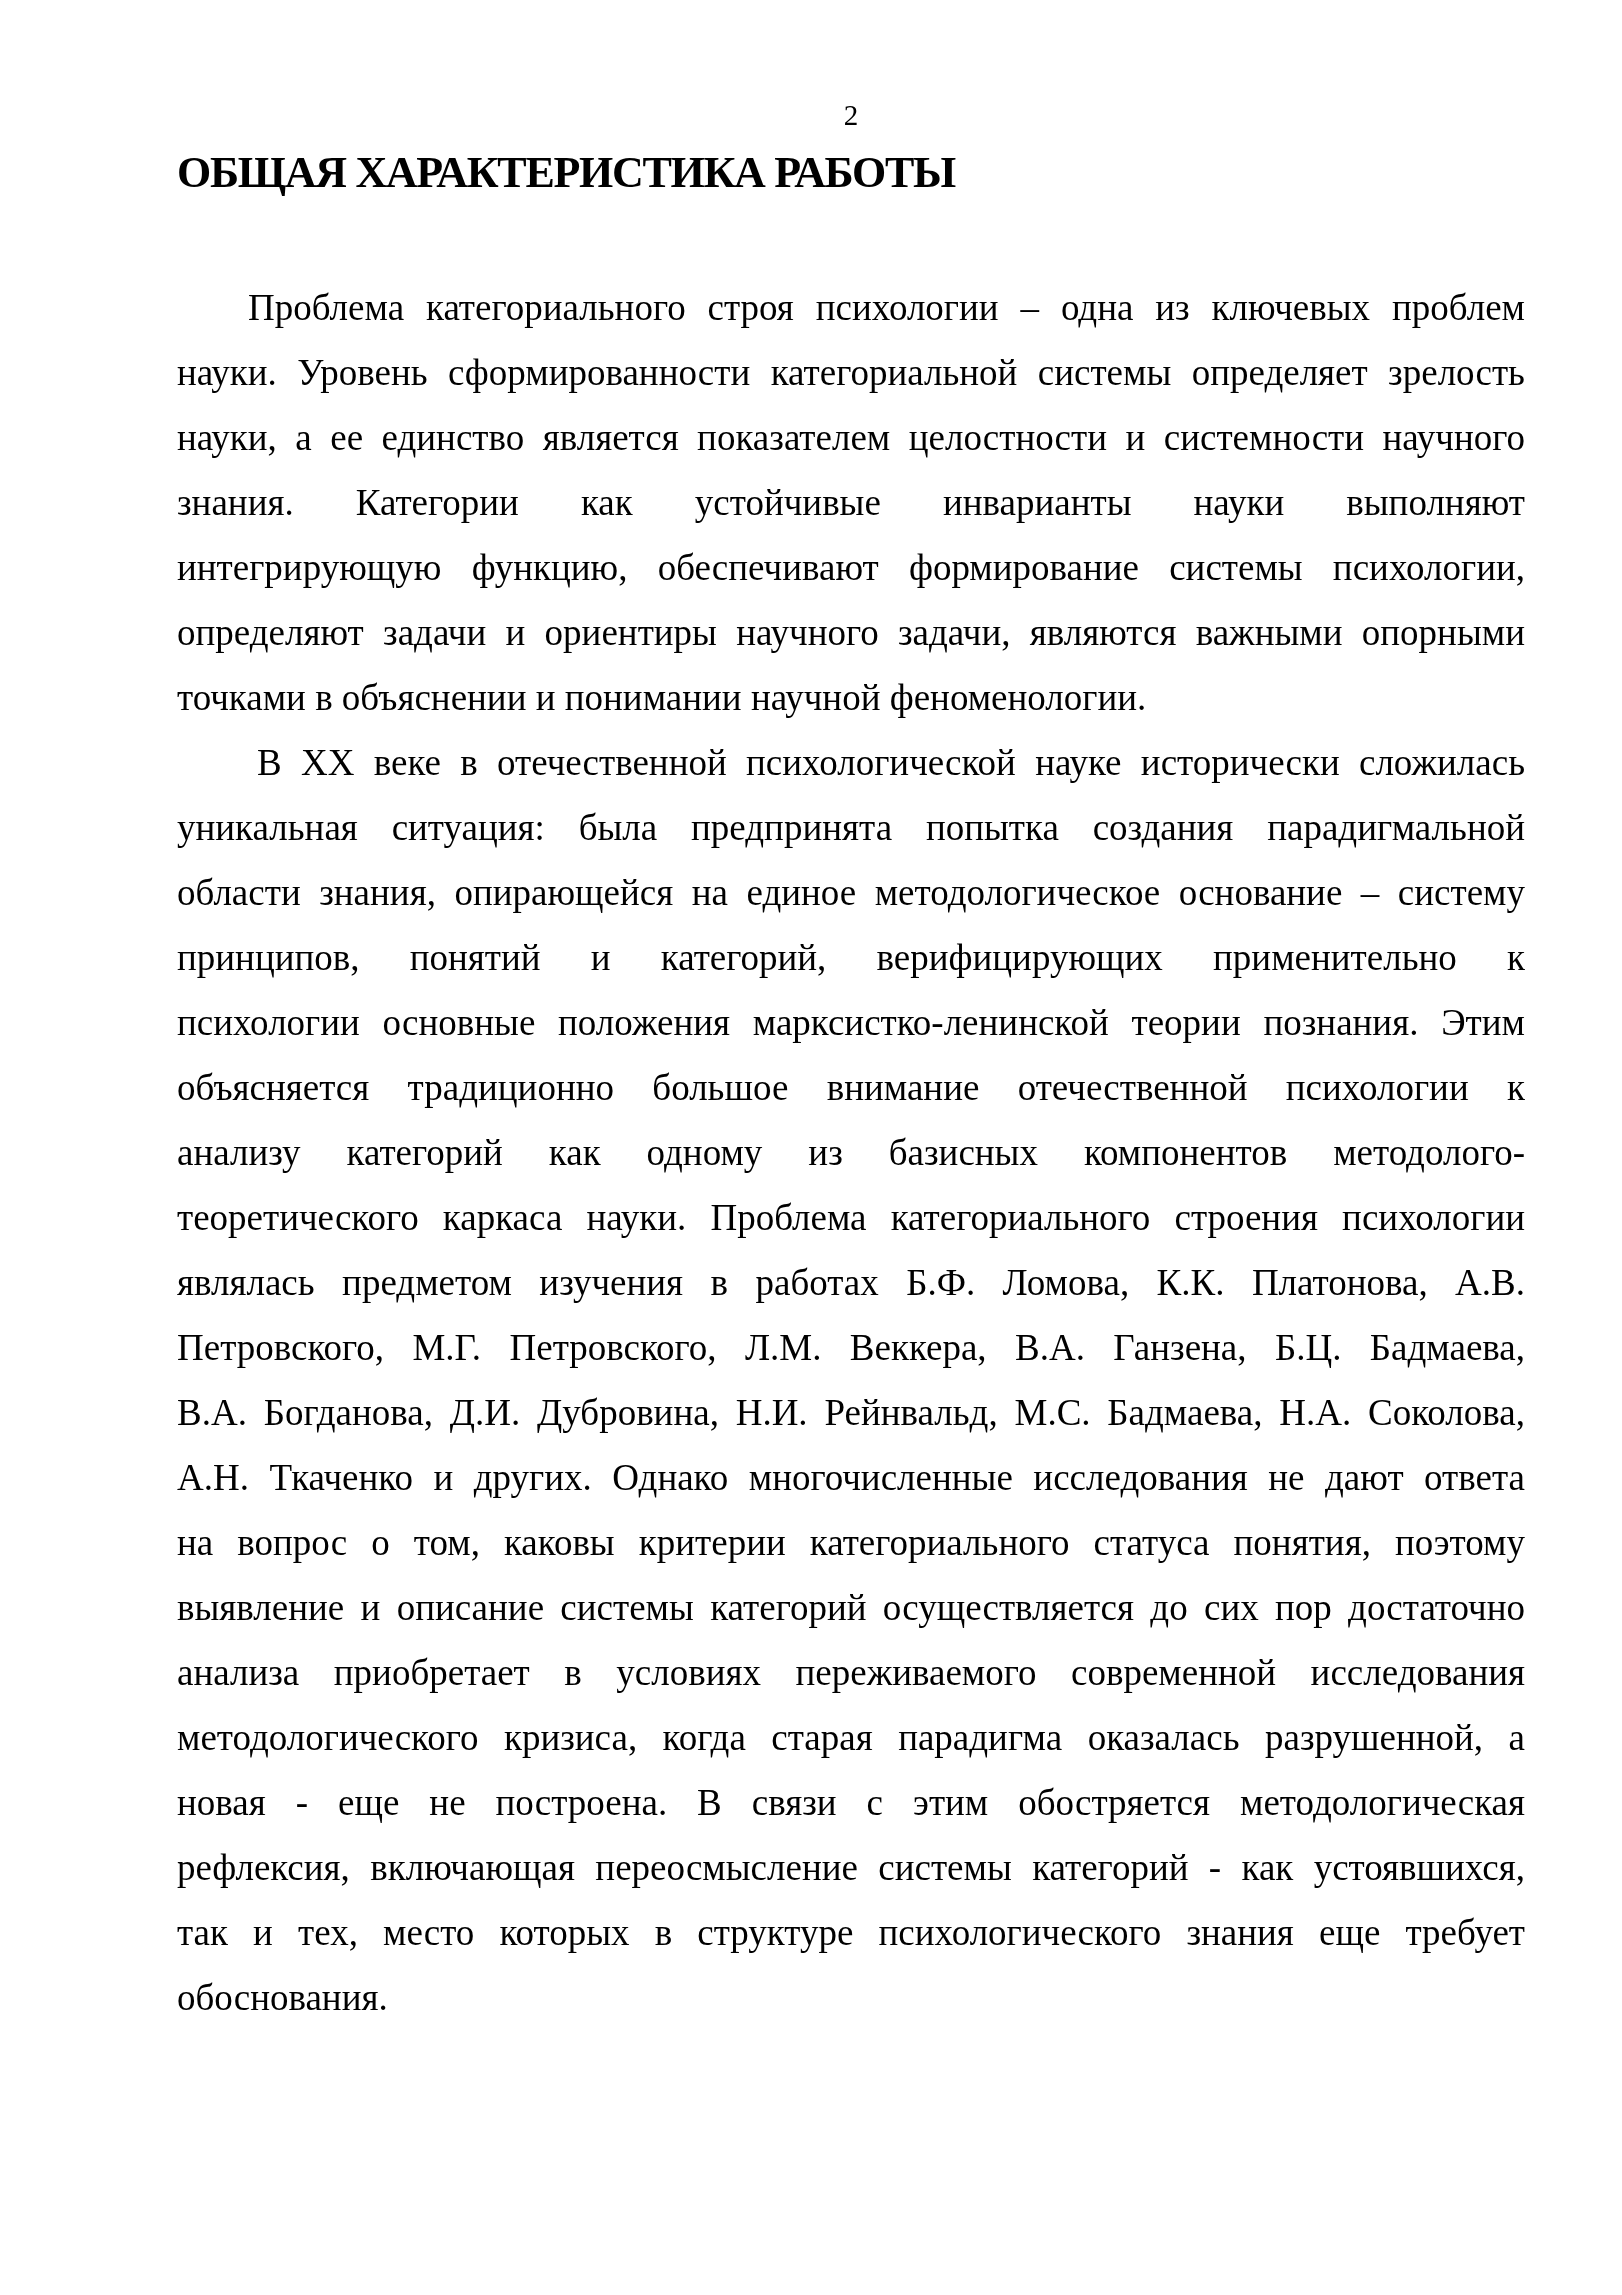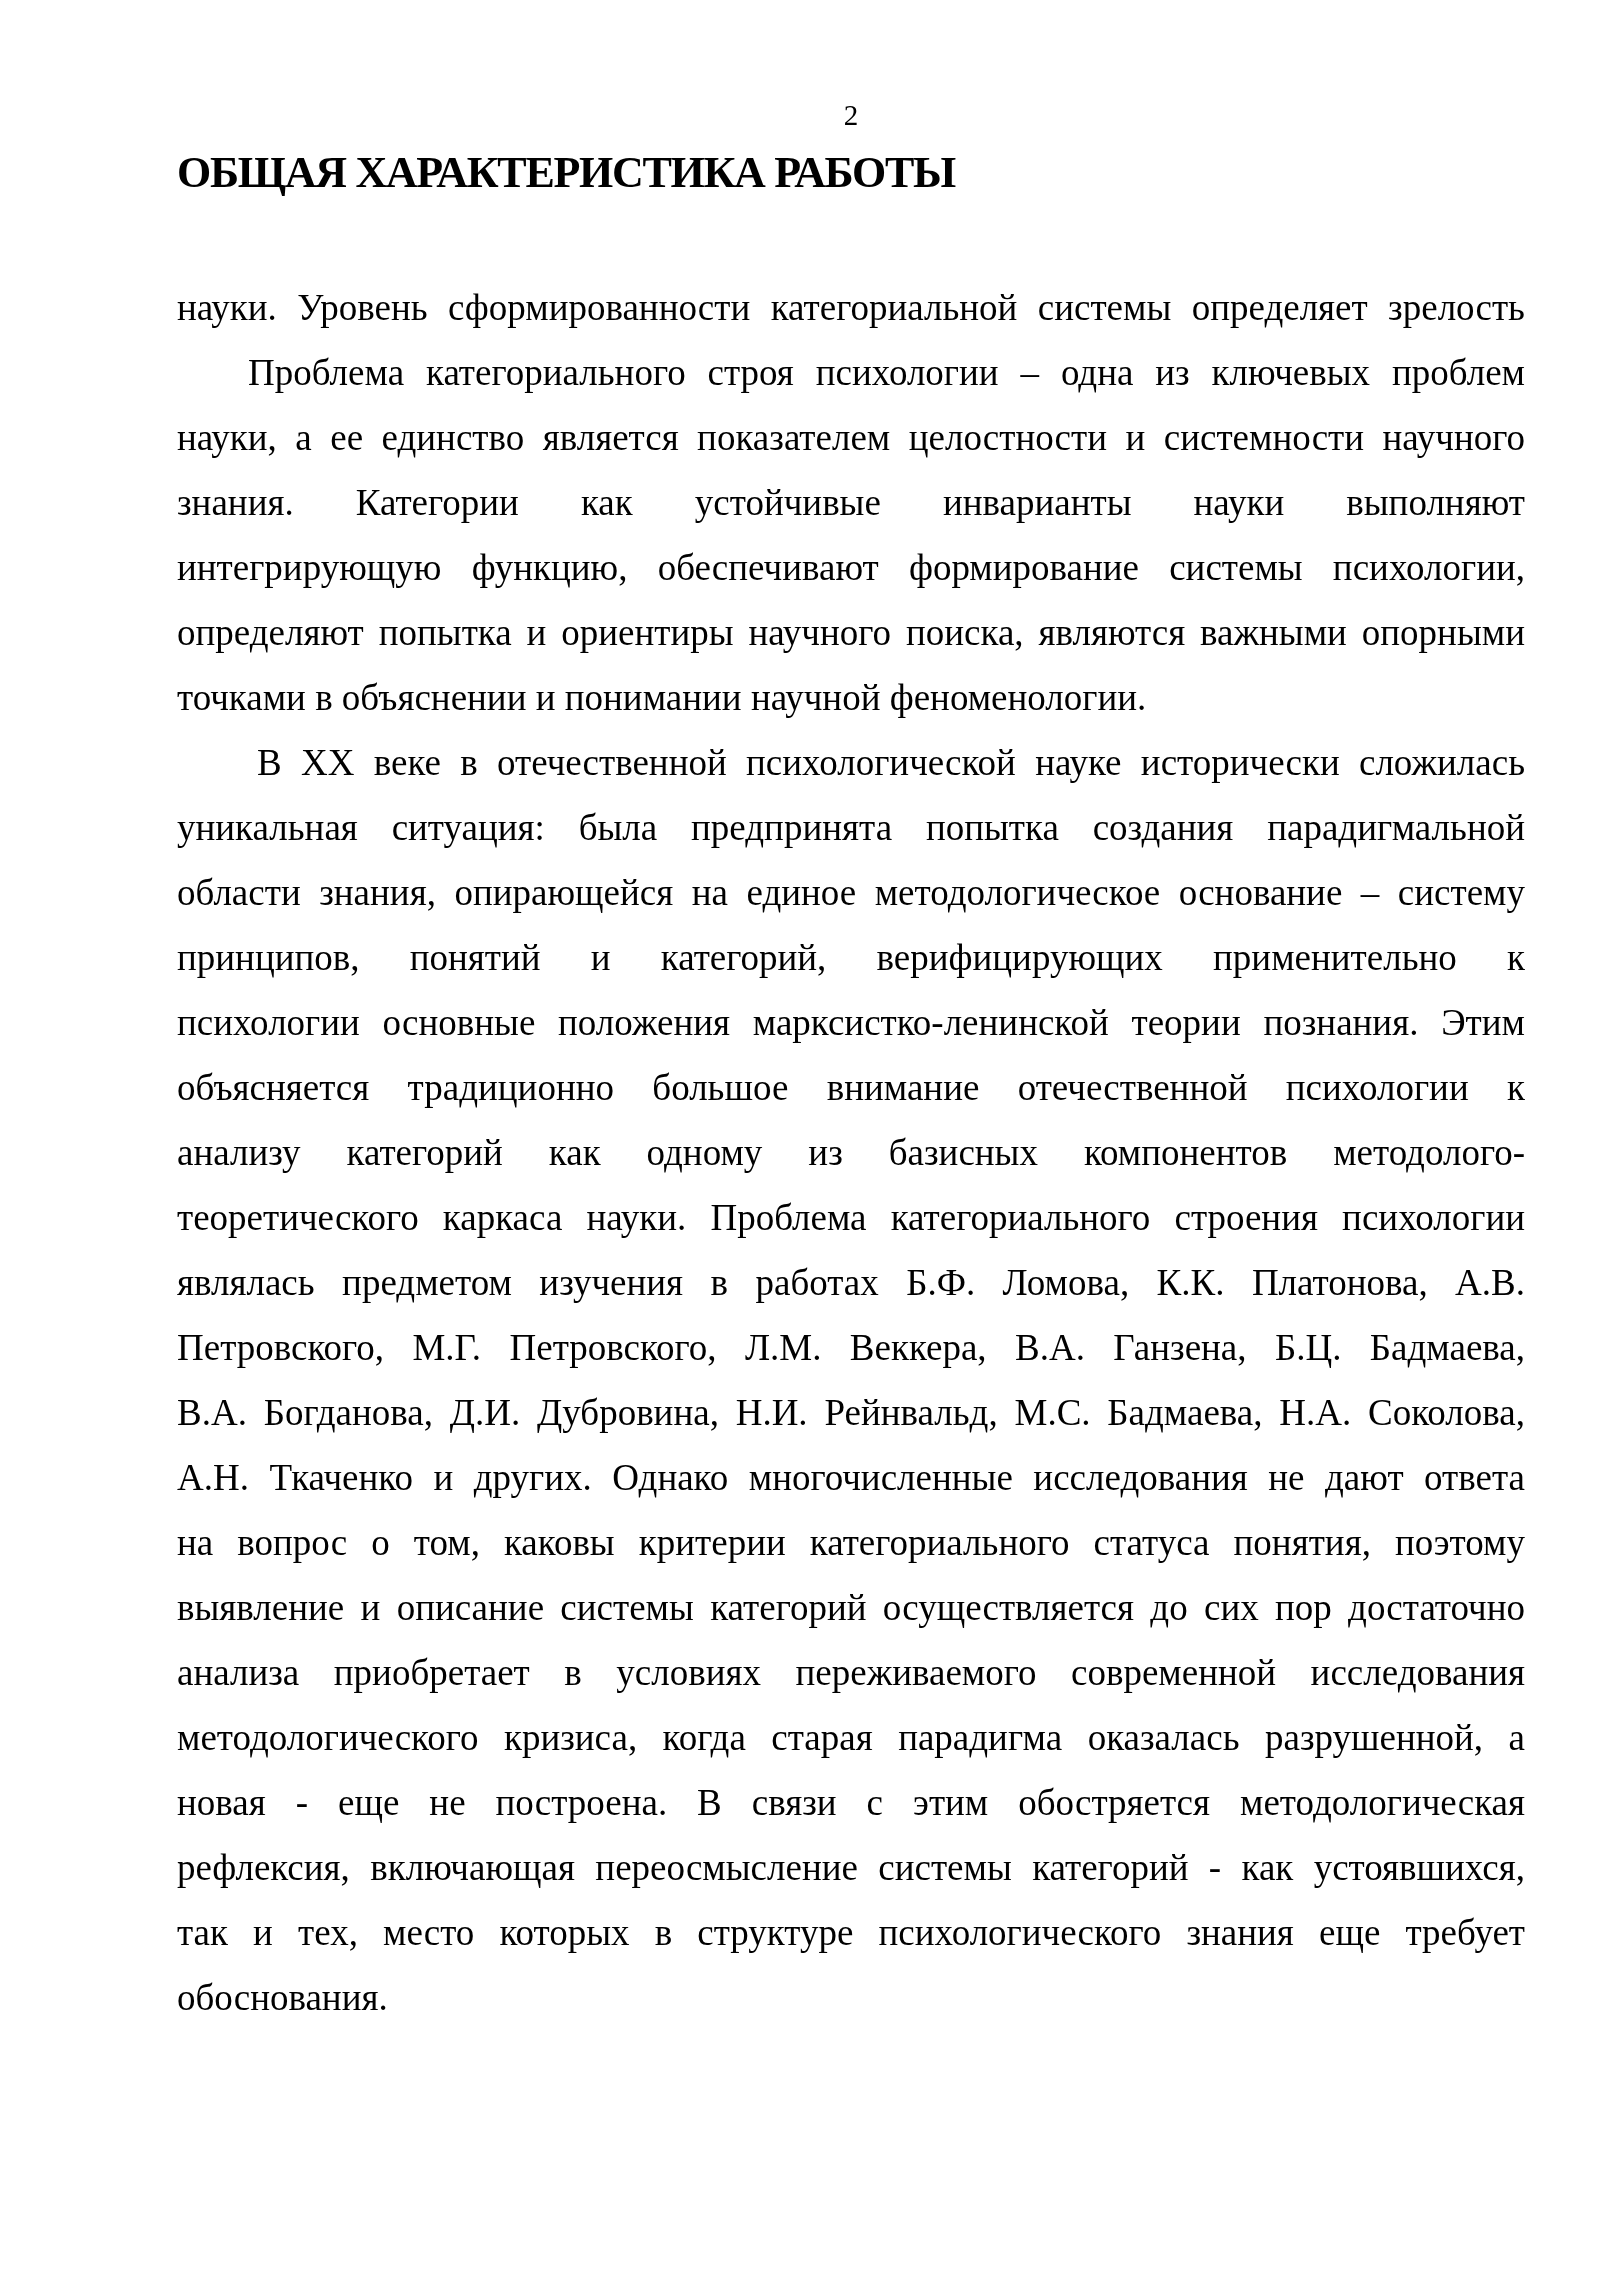--- a/index.html
+++ b/index.html
@@ -78,26 +78,26 @@
 
 <div class="sheet">
   <div class="content">
 
     <div class="page-number">2</div>
 
     <h1 class="doc-title">ОБЩАЯ ХАРАКТЕРИСТИКА РАБОТЫ</h1>
 
     <div class="body-text">
 
+      <div class="line indent-a">Проблема категориального строя психологии –  одна из ключевых проблем</div>
       <div class="line">науки. Уровень сформированности категориальной системы определяет зрелость</div>
-      <div class="line indent-a">Проблема категориального строя психологии –  одна из ключевых проблем</div>
       <div class="line">науки, а ее единство является показателем целостности и системности научного</div>
       <div class="line">знания. Категории как устойчивые инварианты науки выполняют</div>
       <div class="line">интегрирующую функцию, обеспечивают формирование системы психологии,</div>
-      <div class="line">определяют попытка и ориентиры научного поиска, являются важными опорными</div>
+      <div class="line">определяют задачи и ориентиры научного задачи, являются важными опорными</div>
       <div class="line para-end">точками в объяснении и понимании научной феноменологии.</div>
 
       <div class="line indent-b">В XX веке в отечественной психологической науке исторически сложилась</div>
       <div class="line">уникальная ситуация: была предпринята попытка создания парадигмальной</div>
       <div class="line">области знания, опирающейся на единое методологическое основание – систему</div>
       <div class="line">принципов, понятий и категорий, верифицирующих применительно к</div>
       <div class="line">психологии основные положения марксистко-ленинской теории познания. Этим</div>
       <div class="line">объясняется традиционно большое внимание отечественной психологии к</div>
       <div class="line">анализу категорий как одному из базисных компонентов методолого-</div>
       <div class="line">теоретического каркаса науки. Проблема категориального строения психологии</div>

